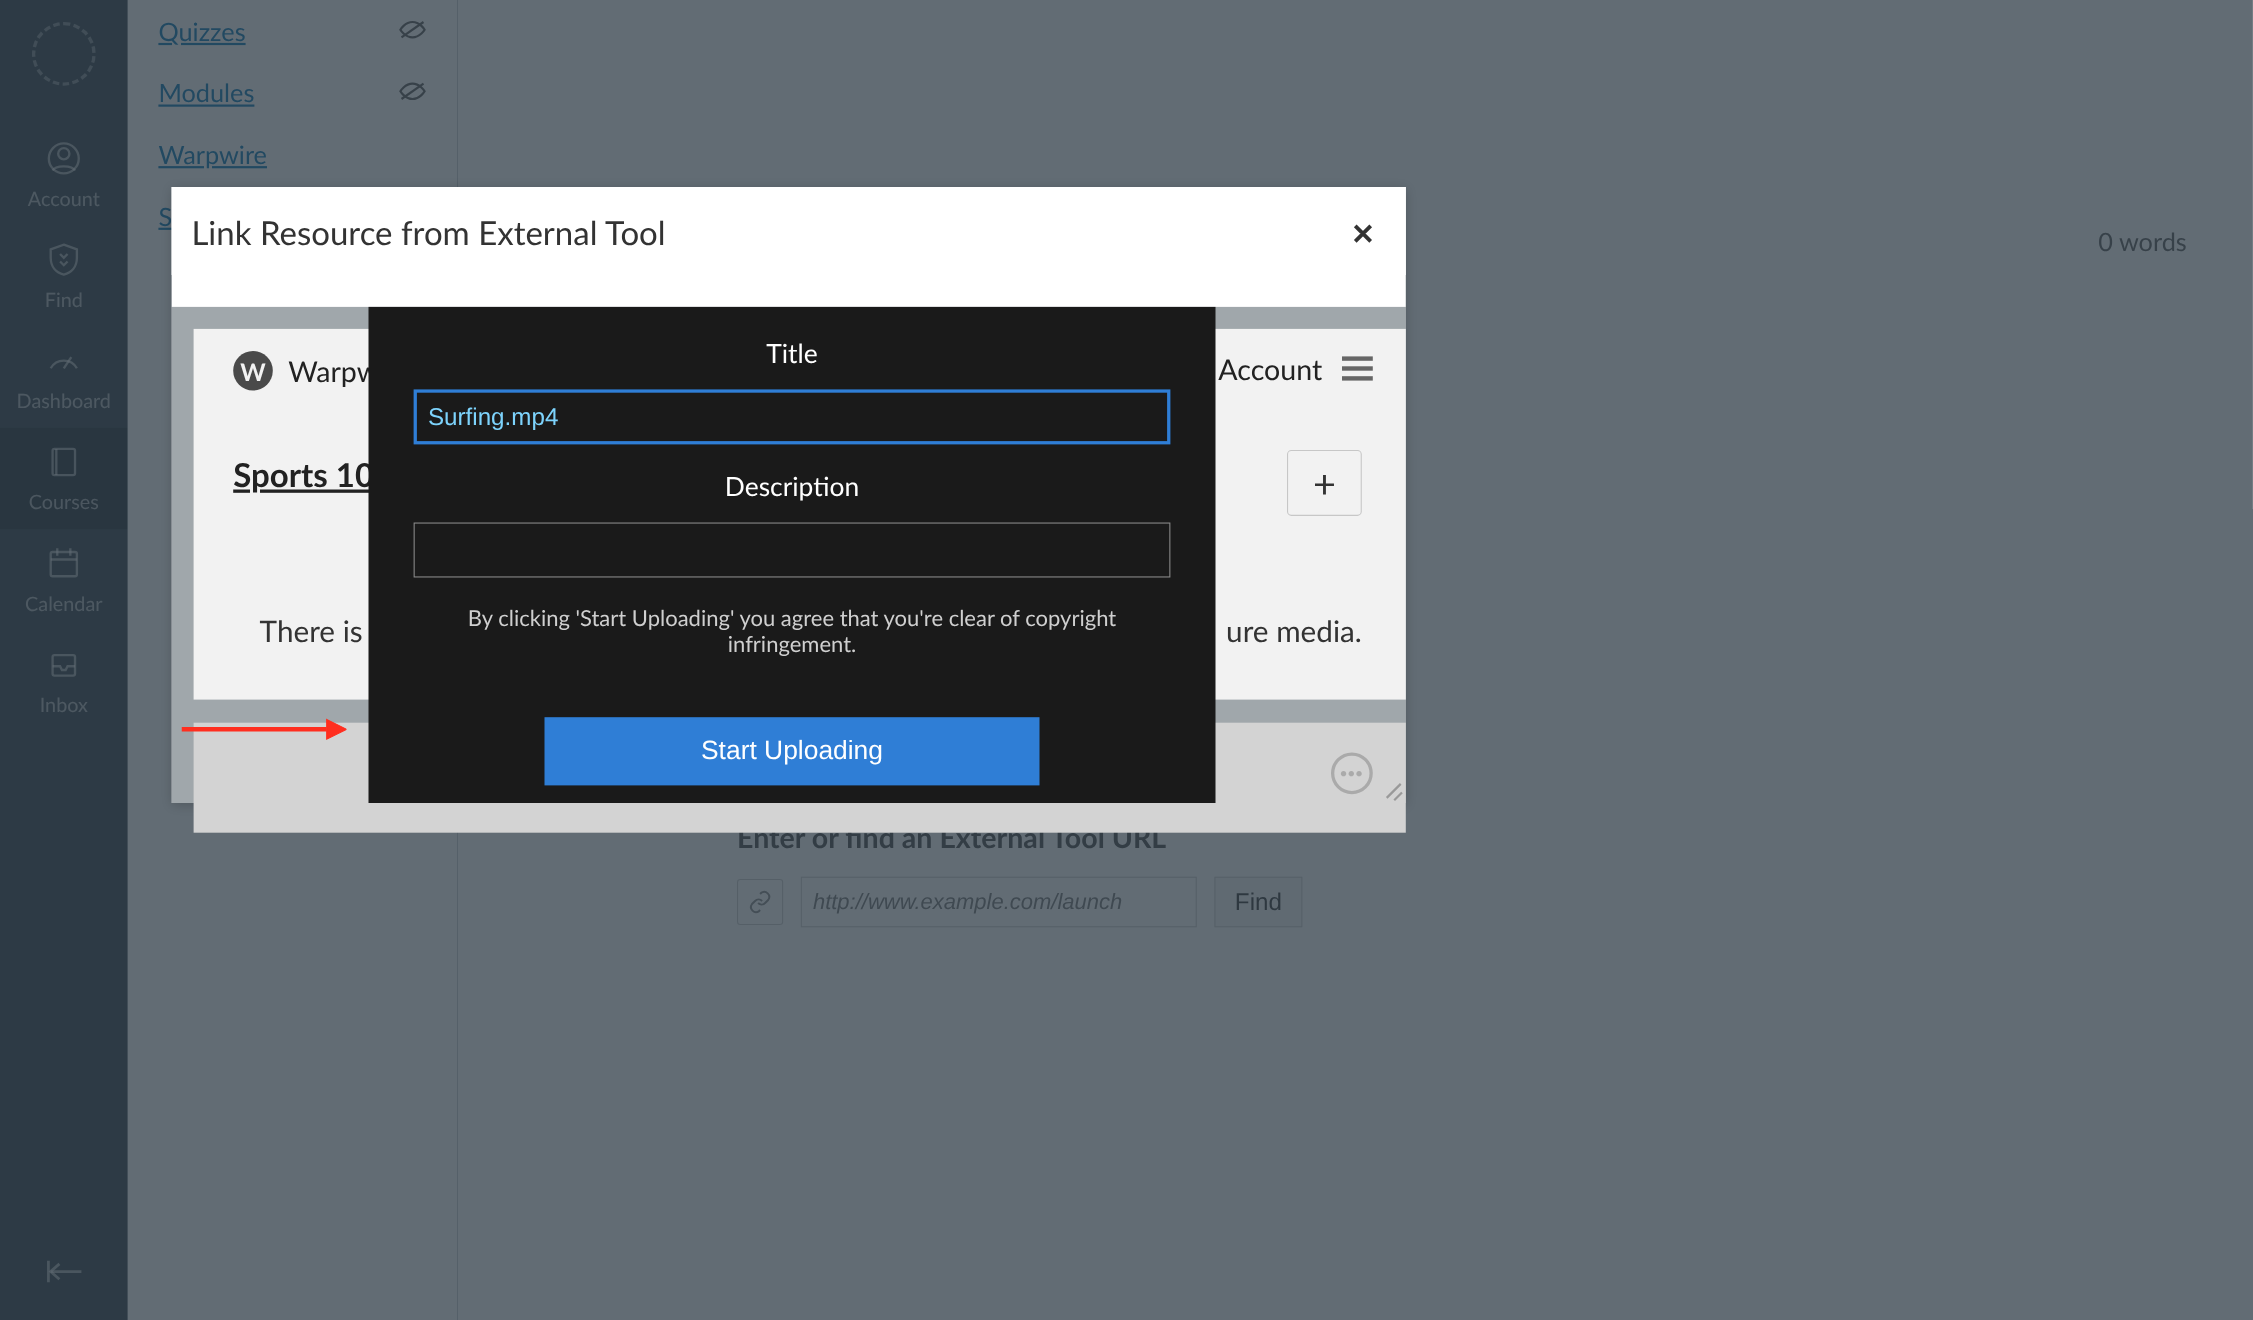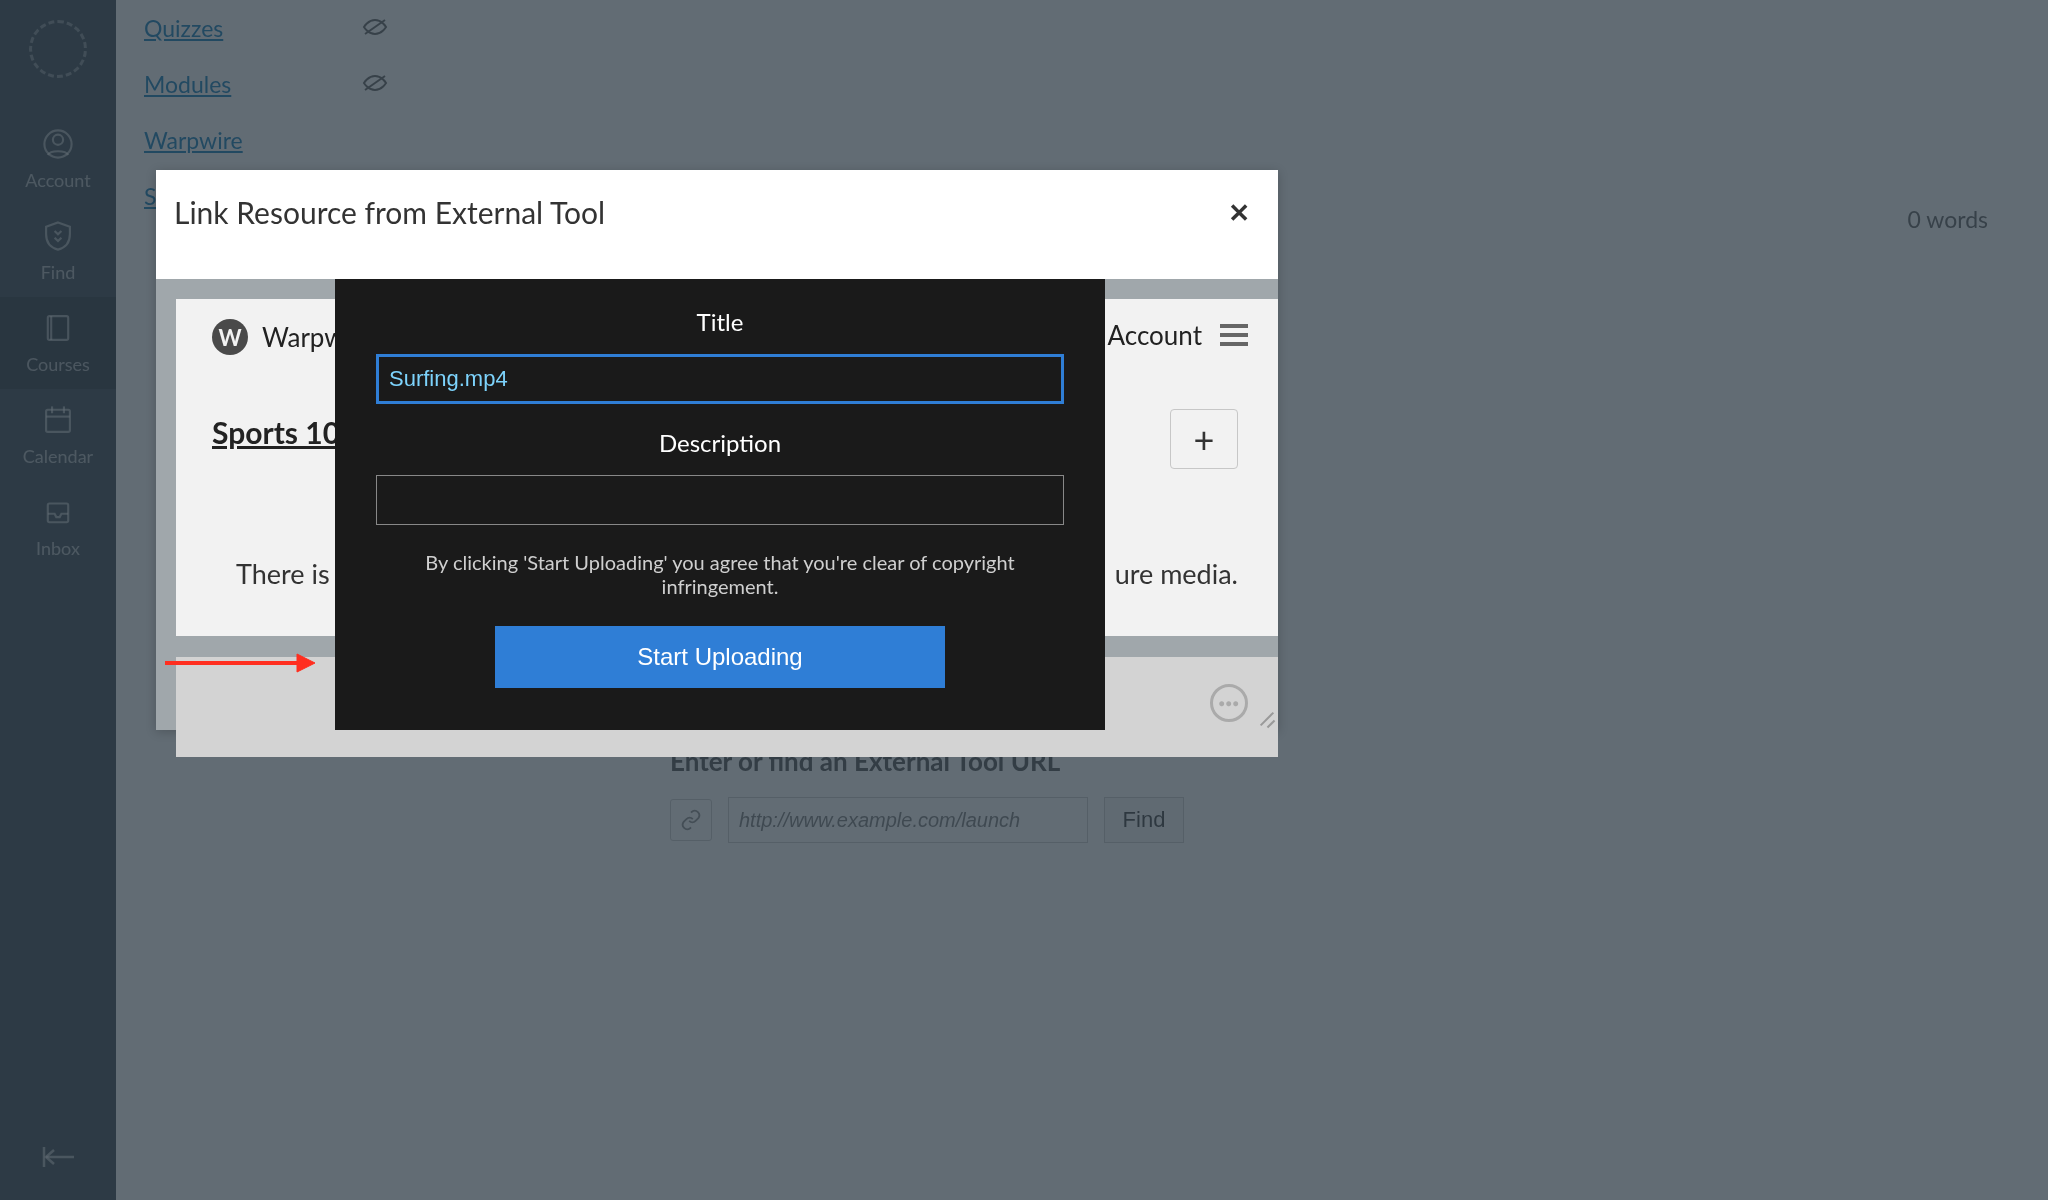--- a/index.html
+++ b/index.html
@@ -328,21 +328,21 @@
       border: 1px solid #888;
       outline: none;
       margin-bottom: 25px;
     }
 
     .upload-panel .spacer { height: 24px; }
 
     .disclaimer {
       font-size: 20px;
       color: #cfcfcf;
-      margin-bottom: 28px;
+      margin-bottom: 54px;
     }
 
     .start-btn {
       display: block;
       width: 450px;
       height: 62px;
       margin: 0 auto;
       background: #2f7ed6;
       color: #fff;
       border: none;
@@ -398,20 +398,29 @@
   <div class="nav-item">
     <div class="nav-icon">
       <svg viewBox="0 0 40 40" width="38" height="34">
           <path d="M20 4l14 5v9c0 10-6 16-14 18-8-2-14-8-14-18V9z"></path>
           <path d="M16 14l4 4 4-4m-8 8l4 4 4-4"></path>
         </svg>
     </div>
     <span>Find</span>
   </div>
 
+  <div class="nav-item">
+    <div class="nav-icon">
+      <svg viewBox="0 0 40 40" width="38" height="34">
+          <path d="M6 28a16 16 0 0 1 28 0"></path>
+          <line x1="20" y1="28" x2="28" y2="16"></line>
+        </svg>
+    </div>
+    <span>Dashboard</span>
+  </div>
 
   <div class="nav-item active">
     <div class="nav-icon">
       <svg viewBox="0 0 40 40" width="38" height="34">
           <rect x="8" y="6" width="24" height="28" rx="2"></rect>
           <line x1="12" y1="6" x2="12" y2="34"></line>
         </svg>
     </div>
     <span>Courses</span>
   </div>

